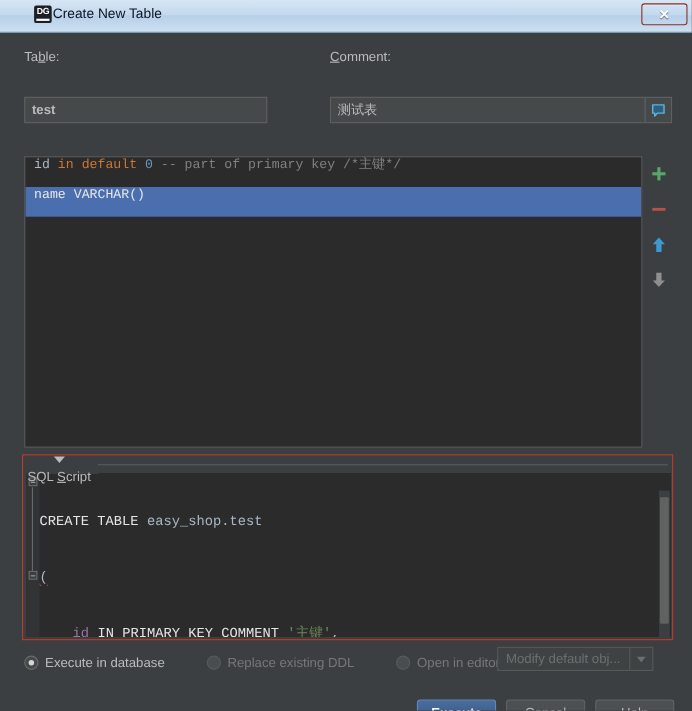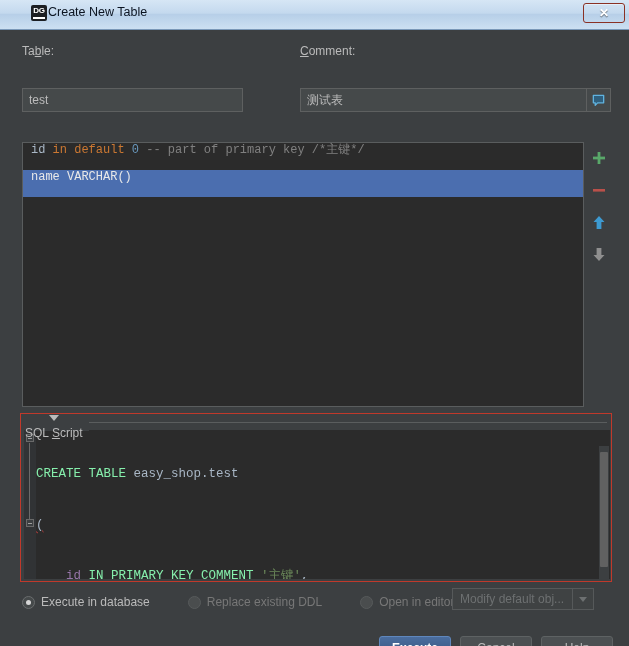--- a/index.html
+++ b/index.html
@@ -296,21 +296,21 @@
   #sql-code {
     position: absolute;
     left: 12px; top: 2px;
     right: 12px;
     font-family: "Liberation Mono", monospace;
     font-size: 12.5px;
     line-height: 17px;
     white-space: pre;
   }
   .sqlline { height: 17px; position: relative; }
-  .kw  { color: #86efac; }
+  .kw  { color: #e5e5e5; }
   .id  { color: #a9b7c6; }
   .col { color: #9876aa; }
   .str { color: #6a8759; }
   .punc{ color: #a9b7c6; }
   .wavy {
     text-decoration: underline;
     text-decoration-style: wavy;
     text-decoration-color: #bc3f3c;
     text-decoration-thickness: 1px;
   }
@@ -447,21 +447,21 @@
     <div id="close-button">
       <span class="x">✕</span>
     </div>
   </div>
 
   <div id="body">
 
     <div class="field-label" style="left:22px; top:14px;">Ta<span class="mn">b</span>le:</div>
     <div class="field-label" style="left:300px; top:14px;"><span class="mn">C</span>omment:</div>
 
-    <div class="text-input" style="left:22px; top:58px; width:221px;" title="">test</div>
+    <div class="text-input" style="left:22px; top:58px; width:221px;font-weight:bold;" title="">test</div>
 
     <div class="text-input" style="left:300px; top:58px; width:287px;" title="">测试表</div>
 
     <div id="comment-icon-btn">
       <svg width="15" height="15" viewBox="0 0 16 16">
         <path d="M2.5 2.5 H13.5 V10.5 H7 L4.5 13.2 V10.5 H2.5 Z" fill="#2f5f7d" stroke="#5fb3e0" stroke-width="1.4" stroke-linejoin="round"></path>
       </svg>
     </div>
 
 

